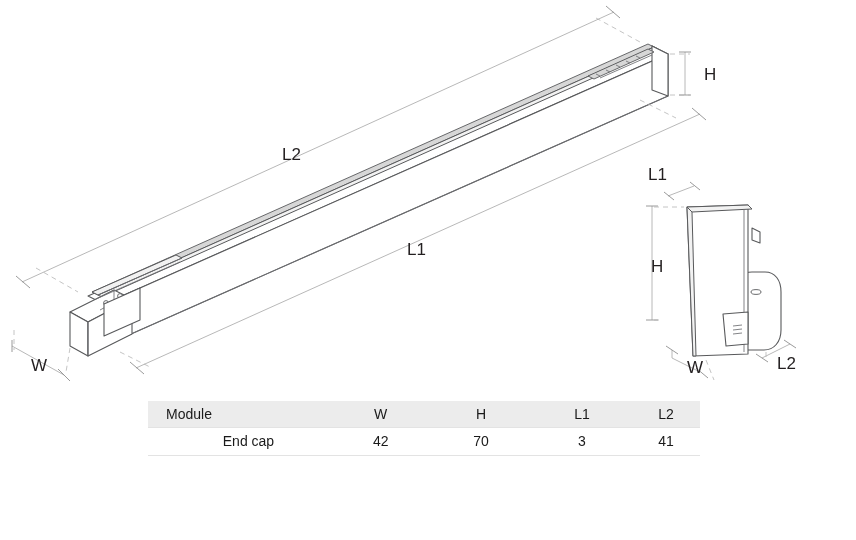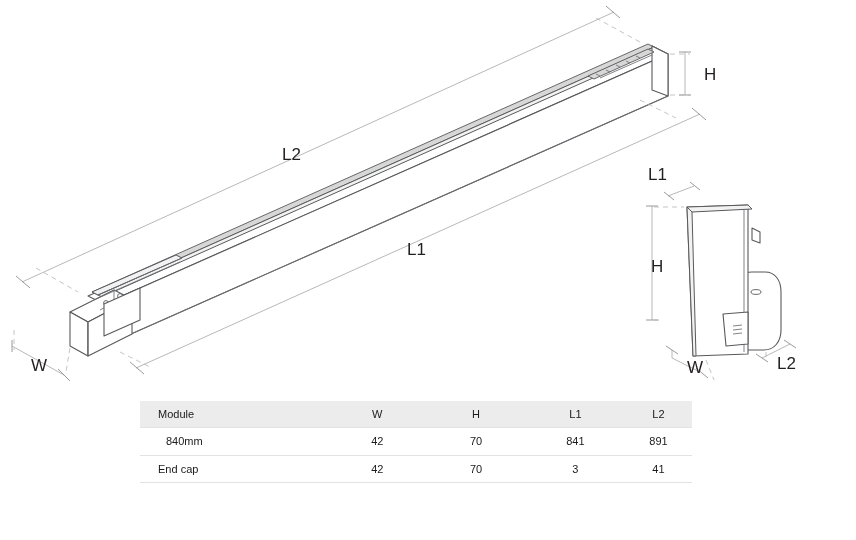--- a/index.html
+++ b/index.html
@@ -25,43 +25,44 @@
   .dim-label {
     position: absolute;
     font-family: "Liberation Sans", sans-serif;
     font-size: 17px;
     color: #231f20;
     white-space: nowrap;
     line-height: 1;
   }
   #spec-table {
     position: absolute;
-    left: 140px;
+    left: 148px;
     top: 401px;
     width: 552px;
     border-collapse: collapse;
     font-family: "Liberation Sans", sans-serif;
-    font-size: 11px;
+    font-size: 14px;
     color: #1a1a1a;
   }
   #spec-table th {
     background: #ececec;
     font-weight: normal;
     height: 26px;
     padding: 0;
     border: none;
   }
   #spec-table td {
     height: 26.5px;
     padding: 0;
     border-top: 1px solid #e3e3e3;
     background: #ffffff;
   }
   #spec-table tbody tr:last-child td {
     border-bottom: 1px solid #e3e3e3;
+    text-align: center;
   }
   .col-module {
     width: 170px;
     text-align: left;
     padding-left: 18px !important;
   }
   .col-module-first {
     padding-left: 26px !important;
   }
   .col-w { width: 103px; text-align: center; }
@@ -225,27 +226,20 @@
     <tr>
       <th class="col-module">Module</th>
       <th class="col-w">W</th>
       <th class="col-h">H</th>
       <th class="col-l1">L1</th>
       <th class="col-l2">L2</th>
     </tr>
   </thead>
   <tbody>
     <tr>
-      <td class="col-module col-module-first">840mm</td>
-      <td class="col-w">42</td>
-      <td class="col-h">70</td>
-      <td class="col-l1">841</td>
-      <td class="col-l2">891</td>
-    </tr>
-    <tr>
       <td class="col-module">End cap</td>
       <td class="col-w">42</td>
       <td class="col-h">70</td>
       <td class="col-l1">3</td>
       <td class="col-l2">41</td>
     </tr>
   </tbody>
 </table>
 
 </body></html>

